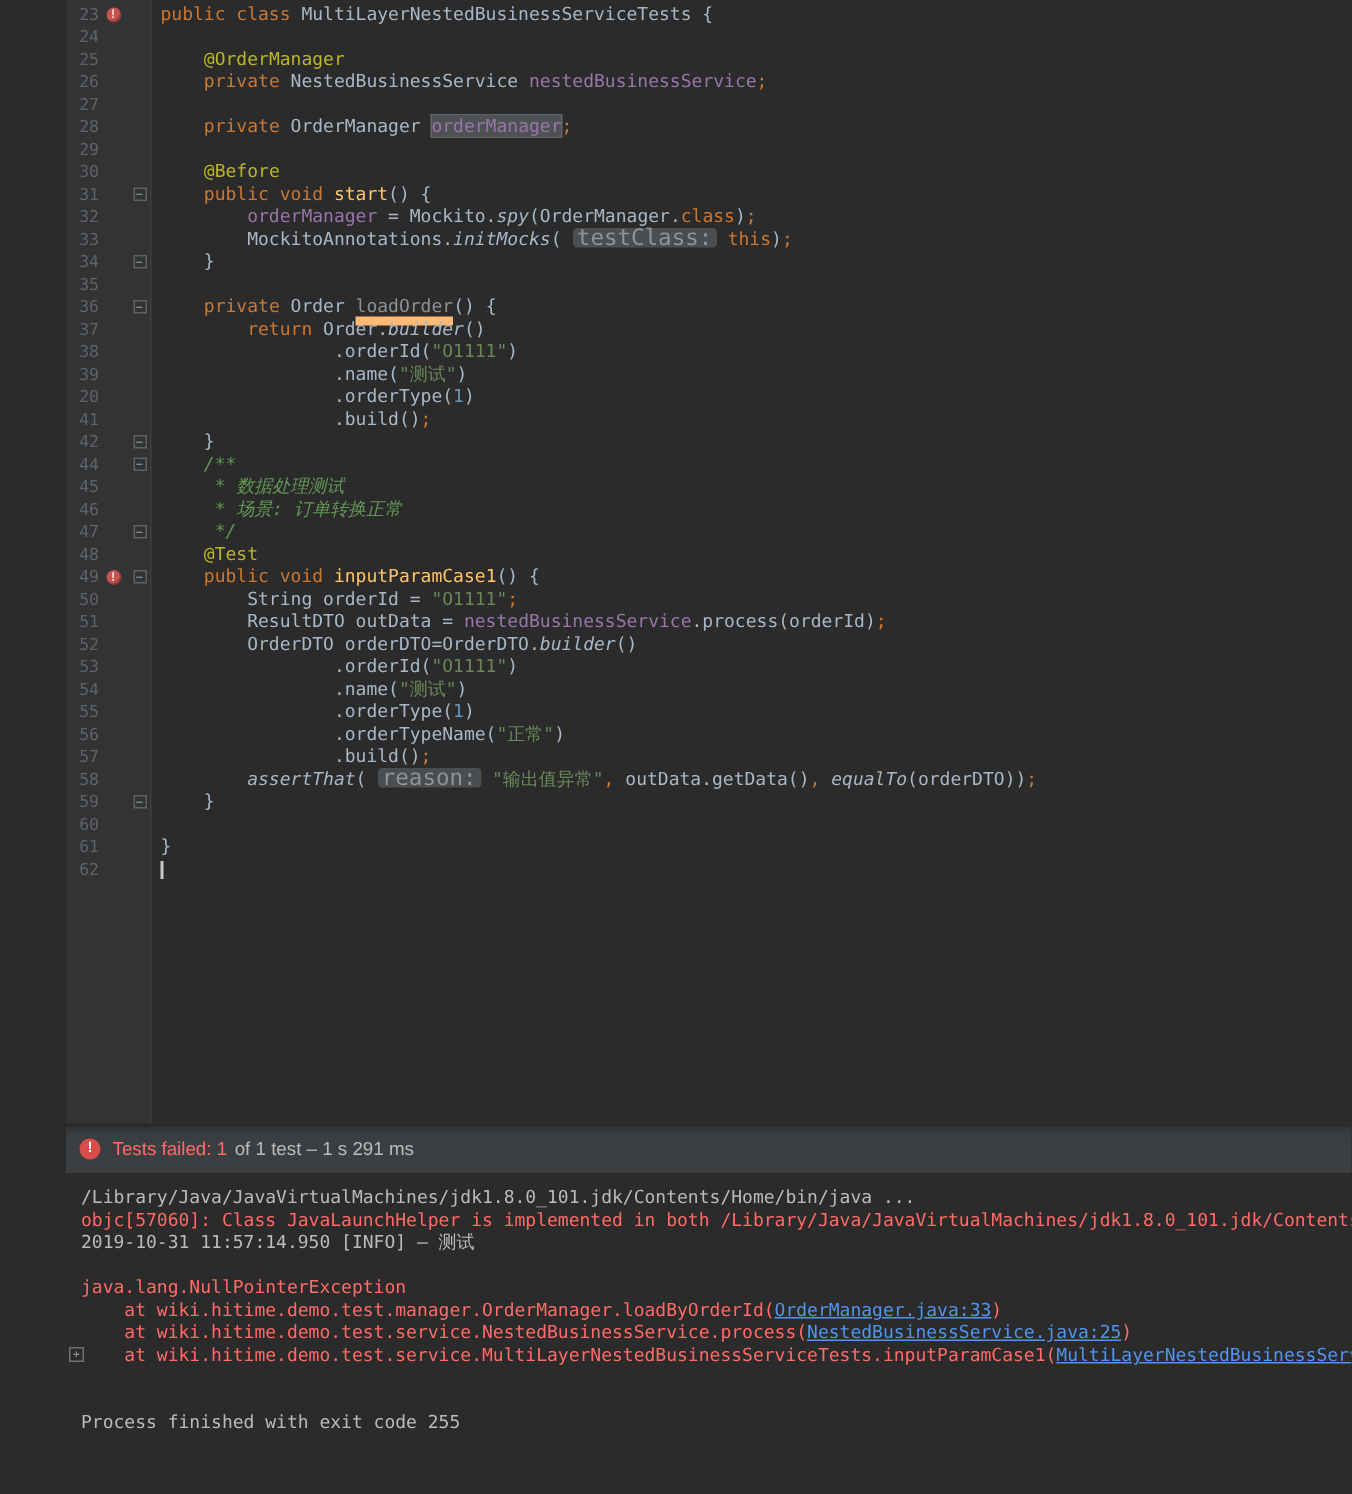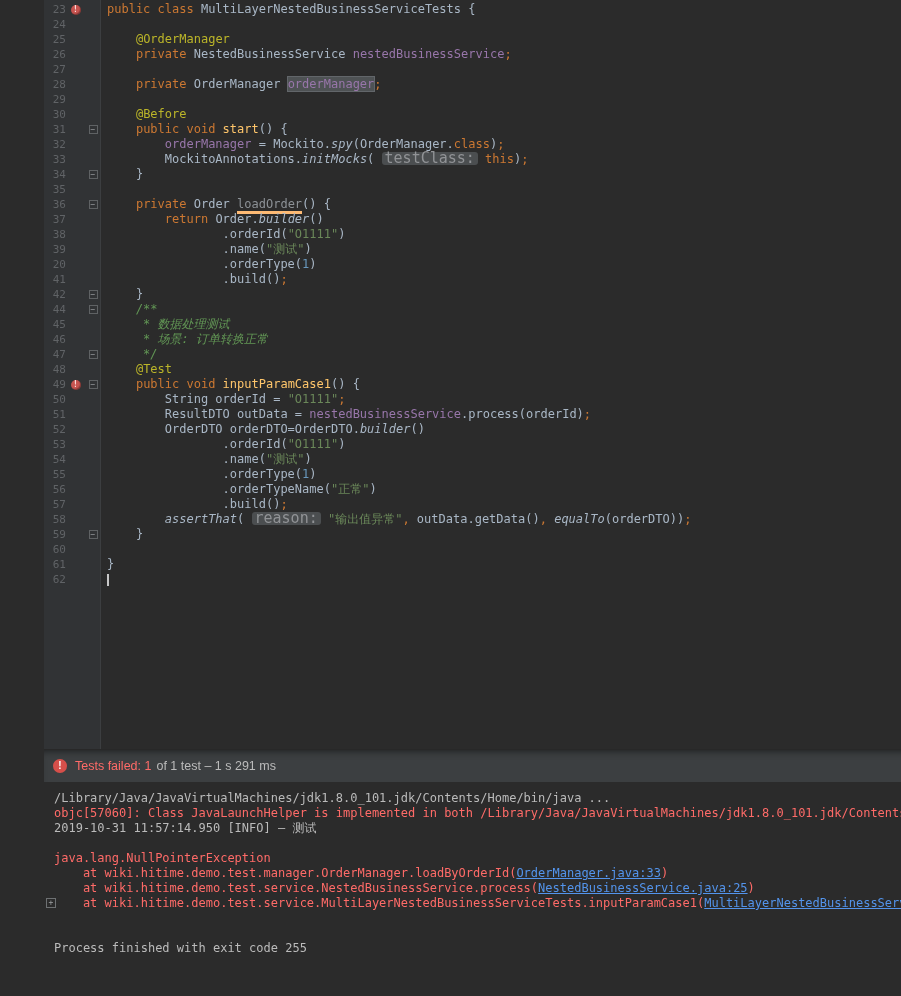--- a/index.html
+++ b/index.html
@@ -29,21 +29,21 @@
 
   .tk-k { color:#cc7832; }
   .tk-a { color:#bbb529; }
   .tk-s { color:#6a8759; }
   .tk-n { color:#6897bb; }
   .tk-f { color:#9876aa; }
   .tk-m { color:#ffc66b; }
   .tk-c { color:#629755; font-style:italic; }
   .tk-i { color:#a9b7c6; font-style:italic; }
   .tk-p { color:#a9b7c6; }
-  .tk-u { color:#8c9196; border-bottom:3px solid #fdba74; }
+  .tk-u { color:#8c9196; border-bottom:6px solid #fdba74; }
   .tk-hl { color:#9876aa; background:#4e5254; outline:1px solid #62666a; }
   .tk-hint { display:inline-block; background:#4b4e50; color:#919396; border-radius:3px;
              padding:0 3px; font-size:15px; line-height:13px; vertical-align:baseline; }
   .caret { display:inline-block; width:2px; height:12px; background:#c8c8c8; vertical-align:middle; }
 
   
   .statusbar { position:absolute; top:749px; left:0; width:100%; height:33px;
                background:#3c3f41; border-top:1px solid #282828;
                box-shadow: inset 0 6px 8px -6px rgba(0,0,0,.65);
                display:flex; align-items:center; padding:0 9px;

